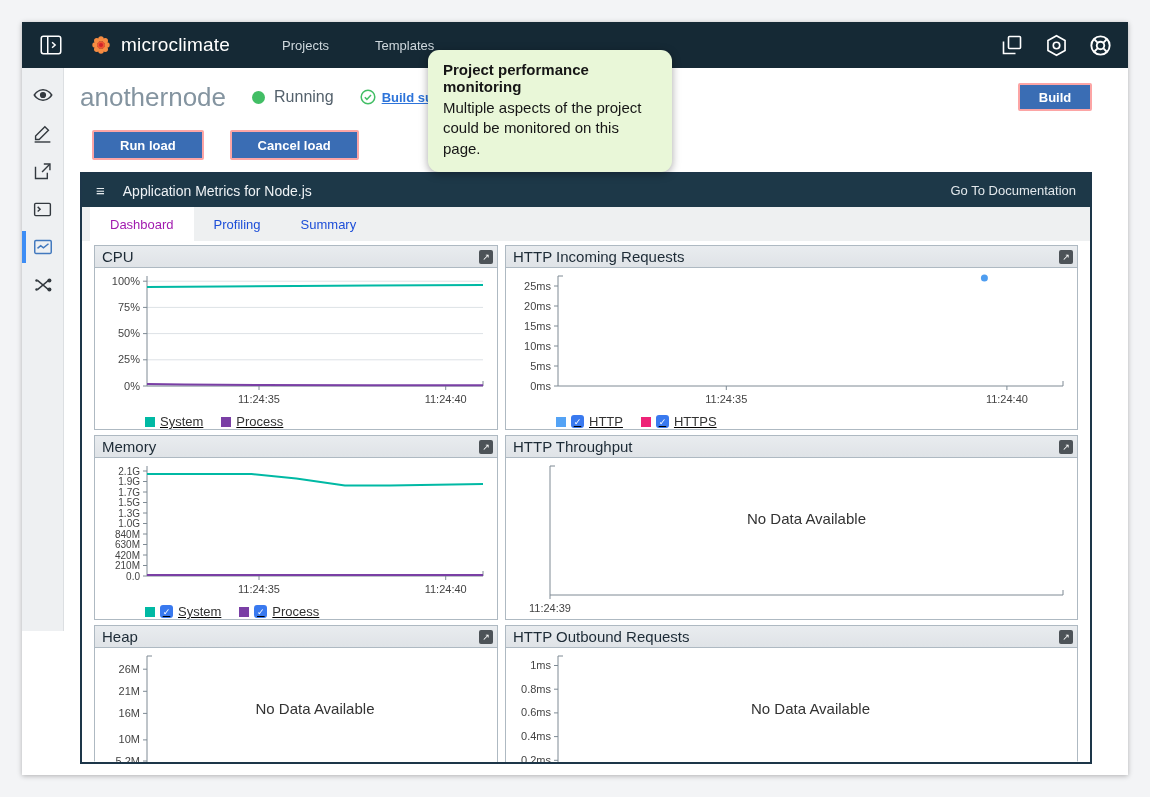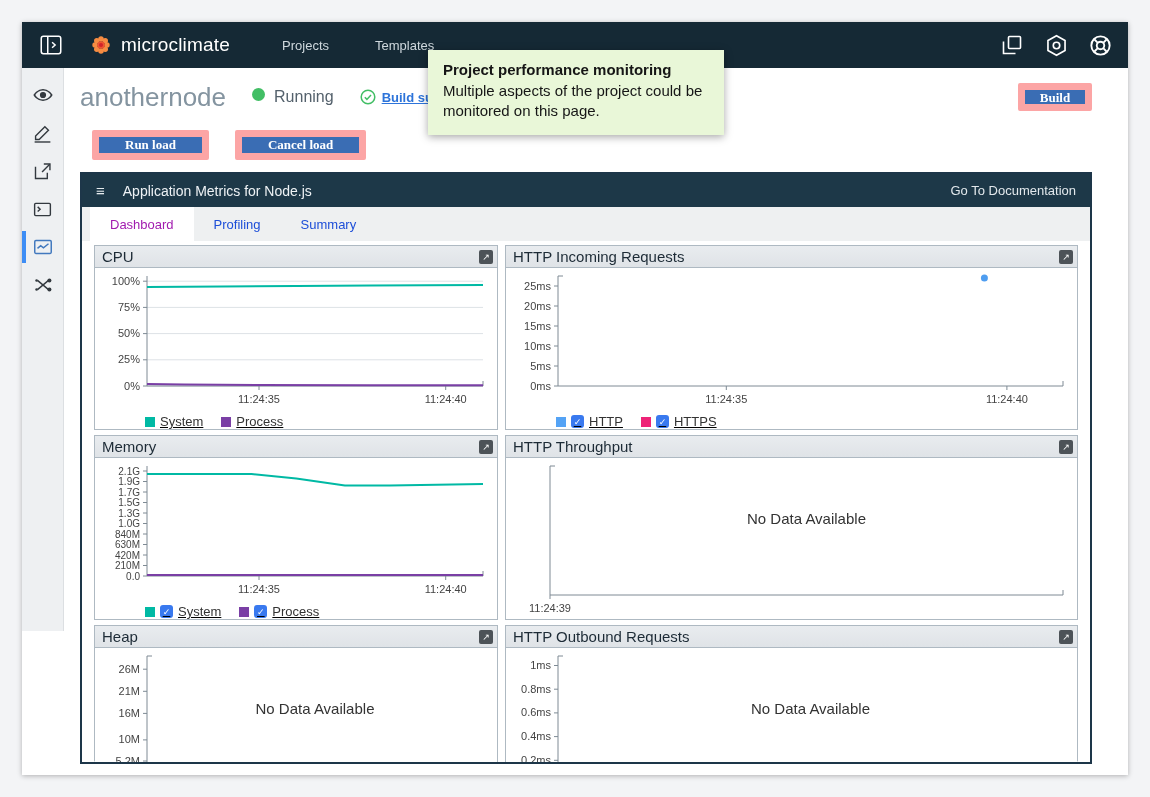--- a/index.html
+++ b/index.html
@@ -23,28 +23,28 @@
   
   .body-row { display:flex; height:563px; }
   .sidebar { width:42px; background:#eef0f2; border-right:1px solid #dcdfe2; padding-top:8px; }
   .side-item { height:38px; display:flex; align-items:center; justify-content:center; cursor:pointer; position:relative; }
   .side-item.active::before { content:""; position:absolute; left:0; top:3px; bottom:3px; width:4px; background:var(--sidebar-active,#3d8df5); }
   .main { flex:1; background:#fff; padding-top:6px; position:relative; }
 
   
   .title-row { height:46px; display:flex; align-items:center; padding:0 36px 0 16px; }
   .title-row h1 { font-size:26px; font-weight:400; color:#8494a0; margin-right:26px; }
-  .status { display:flex; gap:9px; margin-right:26px; }
+  .status { display:flex; align-items:center; gap:9px; margin-right:26px; }
   .dot { width:13px; height:13px; border-radius:50%; background:var(--running-green,#42be65); }
   .status-label { font-size:16px; color:#54616c; }
   .build-status { display:flex; align-items:center; gap:6px; }
   .build-status a { font-size:13px; font-weight:bold; color:var(--link-blue,#2d74da); text-decoration:underline; cursor:pointer; }
   .title-spacer { flex:1; }
-  .btn { background:var(--button-blue,#3a6db4); color:#fff; font-size:13px; font-weight:bold; border:7px solid #fca5a5;
-         border-radius:2px; cursor:pointer; font-family:Liberation Serif, serif; }
+  .btn { background:var(--button-blue,#3a6db4); color:#fff; font-size:13px; font-weight:bold; border:2px solid #fca5a5;
+         border-radius:2px; cursor:pointer; font-family:Liberation Sans, sans-serif; }
   .btn.build { width:74px; height:28px; }
 
   .load-row { margin:10px 0 0 28px; display:flex; gap:26px; }
   .load-row .btn { height:30px; padding:0 26px; }
 
   
   .metrics { margin:12px 36px 0 16px; height:592px; border:2px solid #1d3649; background:#fff; }
   .m-header { height:33px; background:var(--metrics-header-bg,#1d3848); display:flex; align-items:center; padding:0 14px; }
   .burger { color:#e6ebee; font-size:15px; margin-right:18px; cursor:pointer; }
   .m-title { color:#eef2f5; font-size:14px; }
@@ -65,22 +65,22 @@
   .pbody { flex:1; display:flex; flex-direction:column; overflow:hidden; }
   .plot { flex:1; }
   .legend { height:19px; display:flex; align-items:center; gap:18px; padding-left:50px;text-decoration:underline; }
   .litem { display:flex; align-items:center; gap:5px; }
   .sw { width:10px; height:10px; display:inline-block; }
   .cb { width:13px; height:13px; background:var(--checkbox-blue,#3979ef); border-radius:3px; color:#fff;
         font-size:9px; display:flex; align-items:center; justify-content:center; cursor:pointer; }
   .llabel { font-size:13px; color:#333; }
 
   
-  .tooltip { position:absolute; left:406px; top:28px; width:296px; background:var(--tooltip-bg,#e9f7d8);
-             border-radius:0; box-shadow:0 2px 8px rgba(0,0,0,.35); padding:11px 15px 13px; z-index:50; }
+  .tooltip { position:absolute; left:406px; top:28px; width:244px; background:var(--tooltip-bg,#e9f7d8);
+             border-radius:11px; box-shadow:0 2px 8px rgba(0,0,0,.35); padding:11px 15px 13px; z-index:50; }
   .tt-title { font-size:15px; font-weight:bold; color:#161616; margin-bottom:3px; }
   .tt-body { font-size:15px; color:#161616; line-height:1.35; }
 </style>
 </head>
 <body>
 
 <div class="app">
 
   <header class="navbar">
     <button class="nav-collapse">

